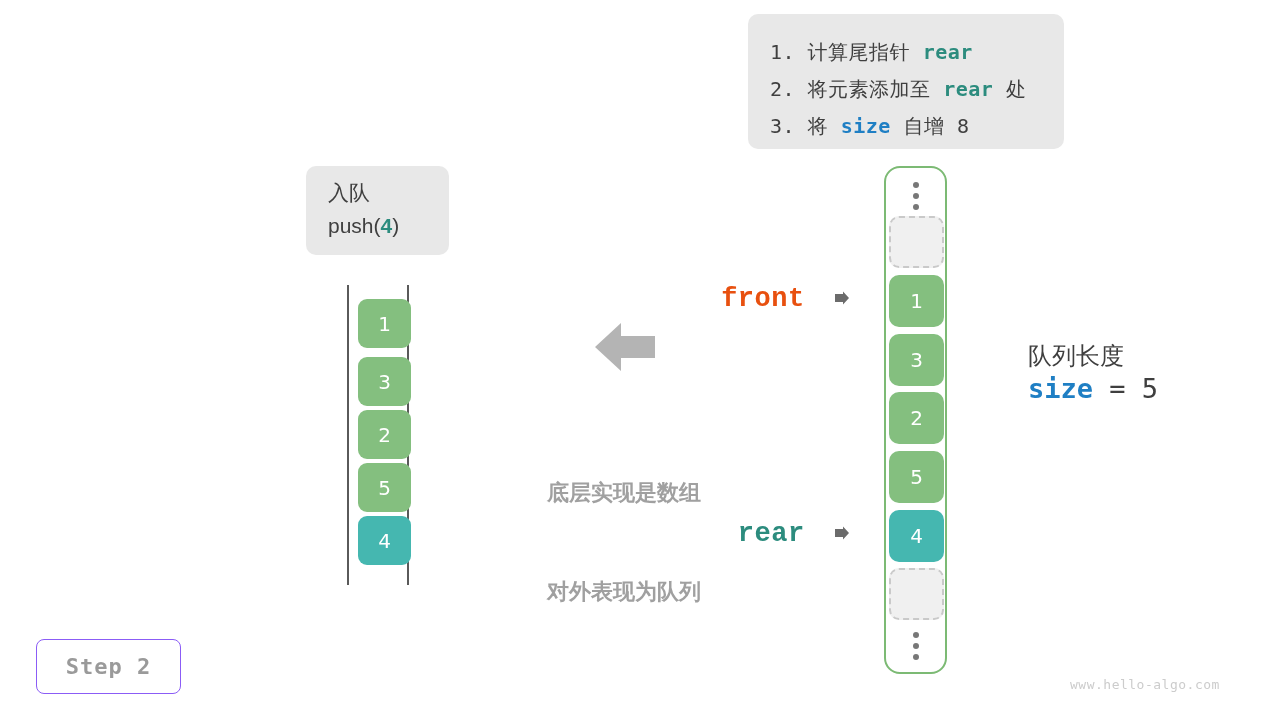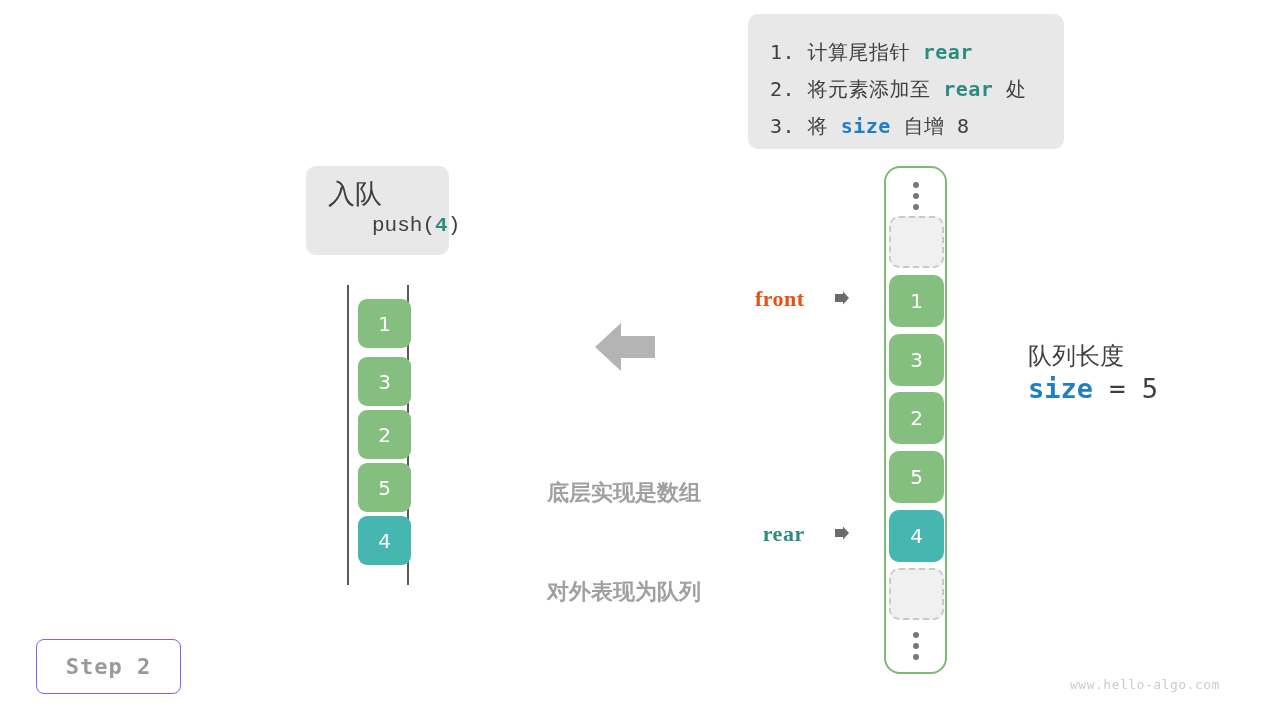--- a/index.html
+++ b/index.html
@@ -47,32 +47,31 @@
     top: 166px;
     width: 143px;
     height: 89px;
     background: #e8e8e8;
     border-radius: 10px;
     box-sizing: border-box;
     padding: 12px 0 0 22px;
   }
   #push-box .ln1 {
     font-family: "DejaVu Sans", sans-serif;
-    font-size: 27px;
+    font-size: 21px;
     color: #3f3f3f;
     line-height: 31px;
     white-space: pre;
   }
   #push-box .ln2 {
-    font-family: Liberation Mono, monospace;
+    font-family: Liberation Sans, sans-serif;
     font-size: 21px;
     color: #3f3f3f;
     line-height: 33px;
     white-space: pre;
-    margin-left: 44px;
   }
 
   
   #left-queue { left: 340px; top: 285px; width: 75px; height: 300px; }
   .rail {
     position: absolute;
     top: 0;
     width: 2px;
     height: 300px;
     background: #5a5a5a;
@@ -163,22 +162,22 @@
   
   .ptr {
     position: absolute;
     display: flex;
     align-items: center;
     justify-content: flex-end;
     height: 30px;
     white-space: pre;
   }
   .ptr .txt {
-    font-family: Liberation Serif, serif;
-    font-size: 22px;
+    font-family: Liberation Mono, monospace;
+    font-size: 27px;
     font-weight: bold;
     letter-spacing: 0.5px;
   }
   .ptr .tri { margin-left: 9px; display: block; }
   #ptr-front { left: 700px; top: 284px; width: 150px; }
   #ptr-front .txt { color: #e8500f; }
   #ptr-rear  { left: 700px; top: 519px; width: 150px; }
   #ptr-rear  .txt { color: #2c8c7e; }
 
   

